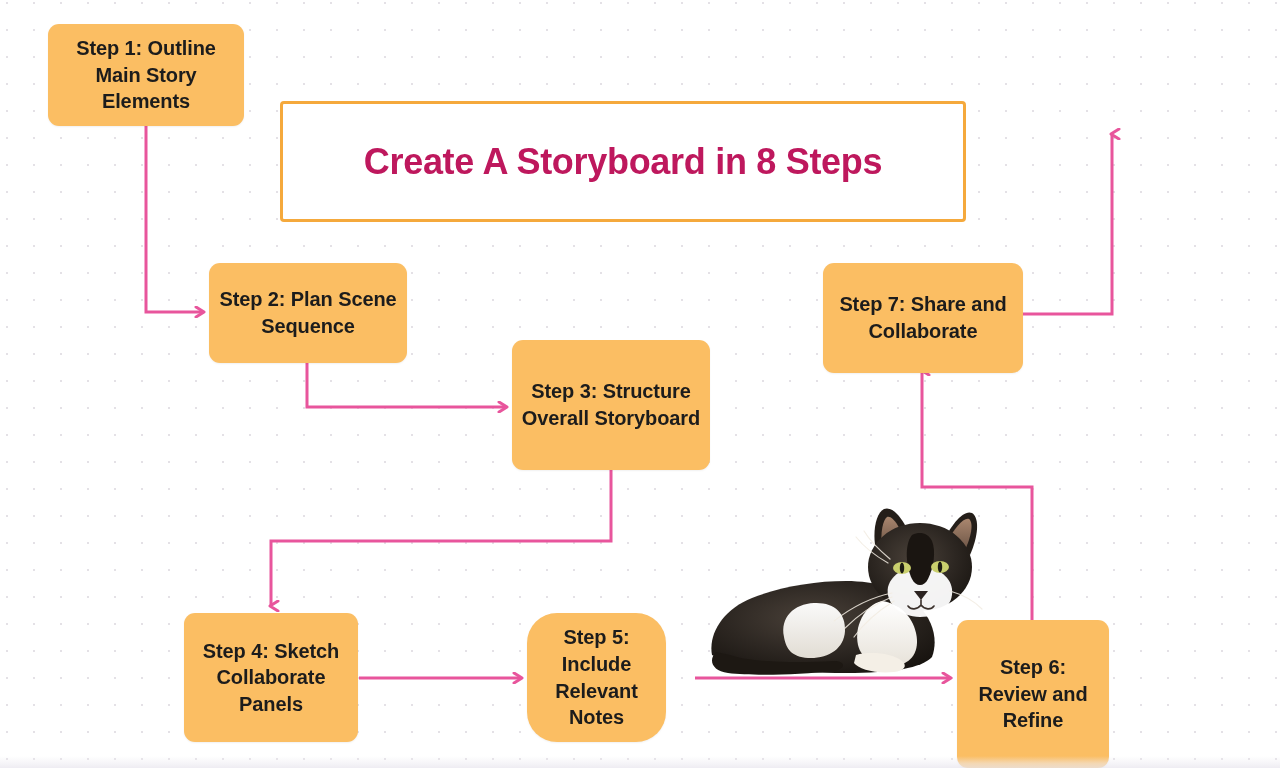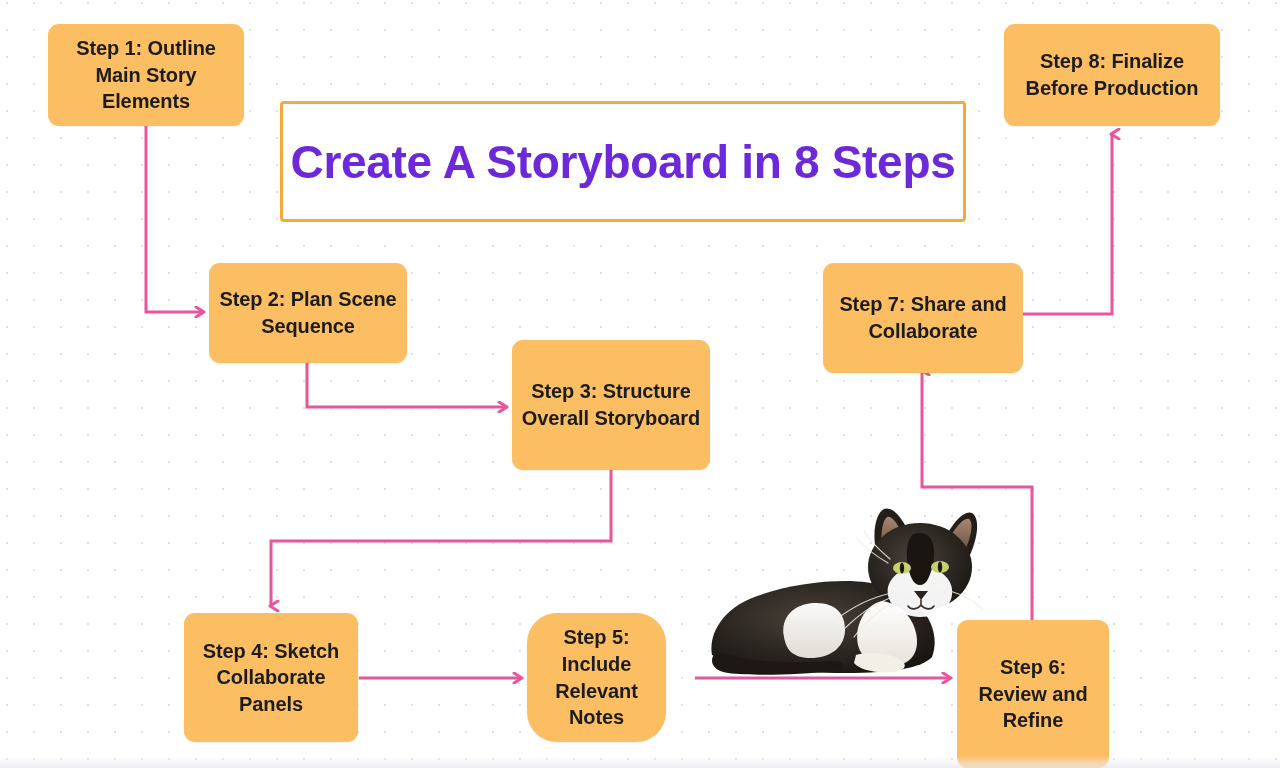--- a/index.html
+++ b/index.html
@@ -68,23 +68,23 @@
     height: 121px;
     border: 3px solid #f5a93c;
     border-radius: 4px;
     background: #ffffff;
     display: flex;
     align-items: center;
     justify-content: center;
     box-sizing: border-box;
   }
   .title-text {
-    color: #6d28d9;
+    color: #be185d;
     font-weight: bold;
-    font-size: 46px;
+    font-size: 36px;
     letter-spacing: -0.3px;
     white-space: nowrap;
   }
 
   .cat {
     position: absolute;
     left: 706px;
     top: 505px;
     width: 288px;
     height: 178px;
@@ -152,23 +152,20 @@
   </div>
 
   <div class="node" style="left:957px; top:620px; width:152px; height:148px;justify-content:flex-end;">
     <span>Step 6: Review and Refine</span>
   </div>
 
   <div class="node" style="left:823px; top:263px; width:200px; height:110px;">
     <span>Step 7: Share and Collaborate</span>
   </div>
 
-  <div class="node" style="left:1004px; top:24px; width:216px; height:102px;">
-    <span>Step 8: Finalize Before Production</span>
-  </div>
 
   <div class="cat">
     <svg viewBox="0 0 288 178" xmlns="http://www.w3.org/2000/svg">
       <defs>
         <radialGradient id="furDark" cx="45%" cy="40%" r="70%">
           <stop offset="0%" stop-color="#4a4139"></stop>
           <stop offset="55%" stop-color="#2d2722"></stop>
           <stop offset="100%" stop-color="#17130f"></stop>
         </radialGradient>
         <linearGradient id="earIn" x1="0" y1="0" x2="0" y2="1">

